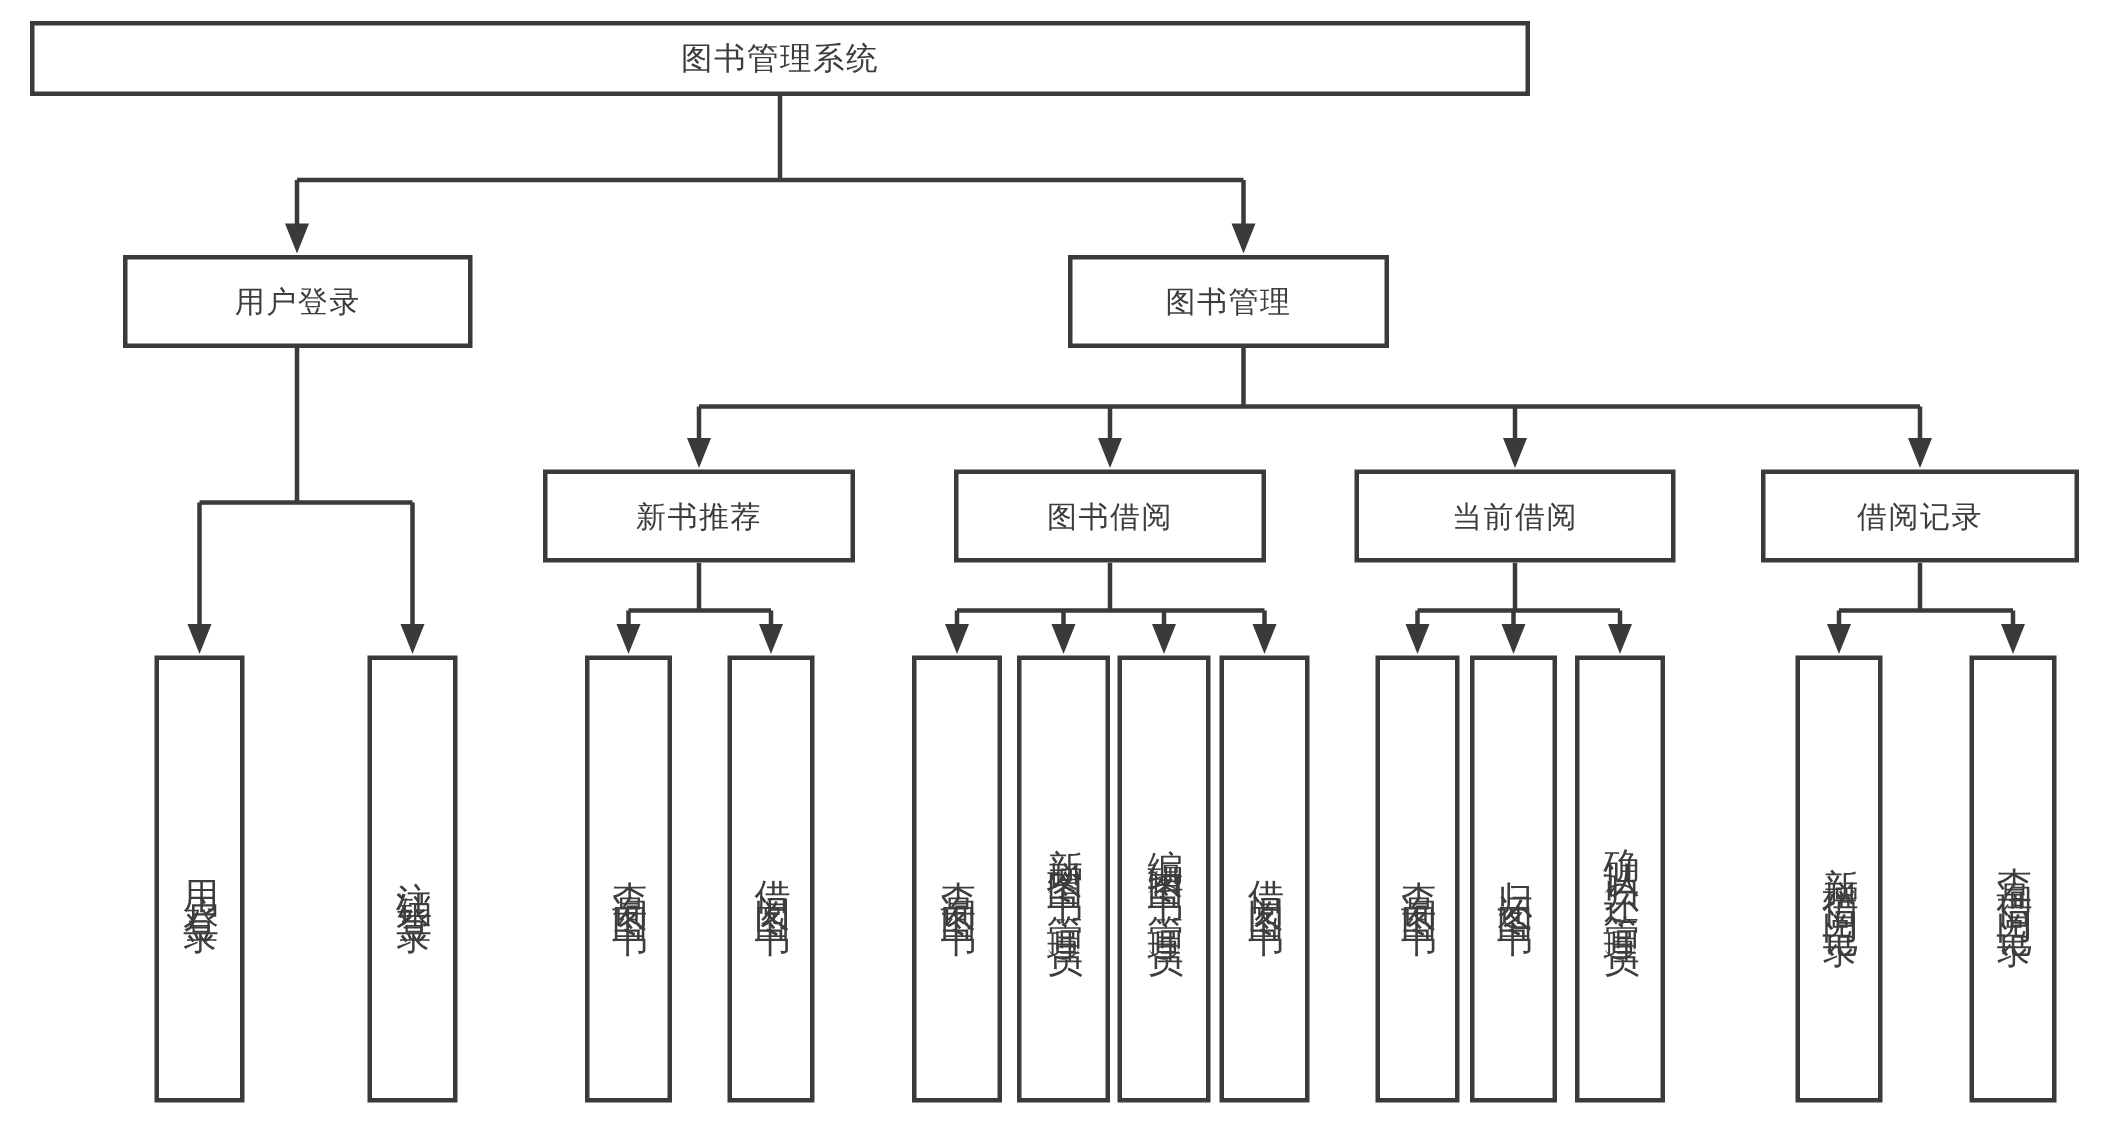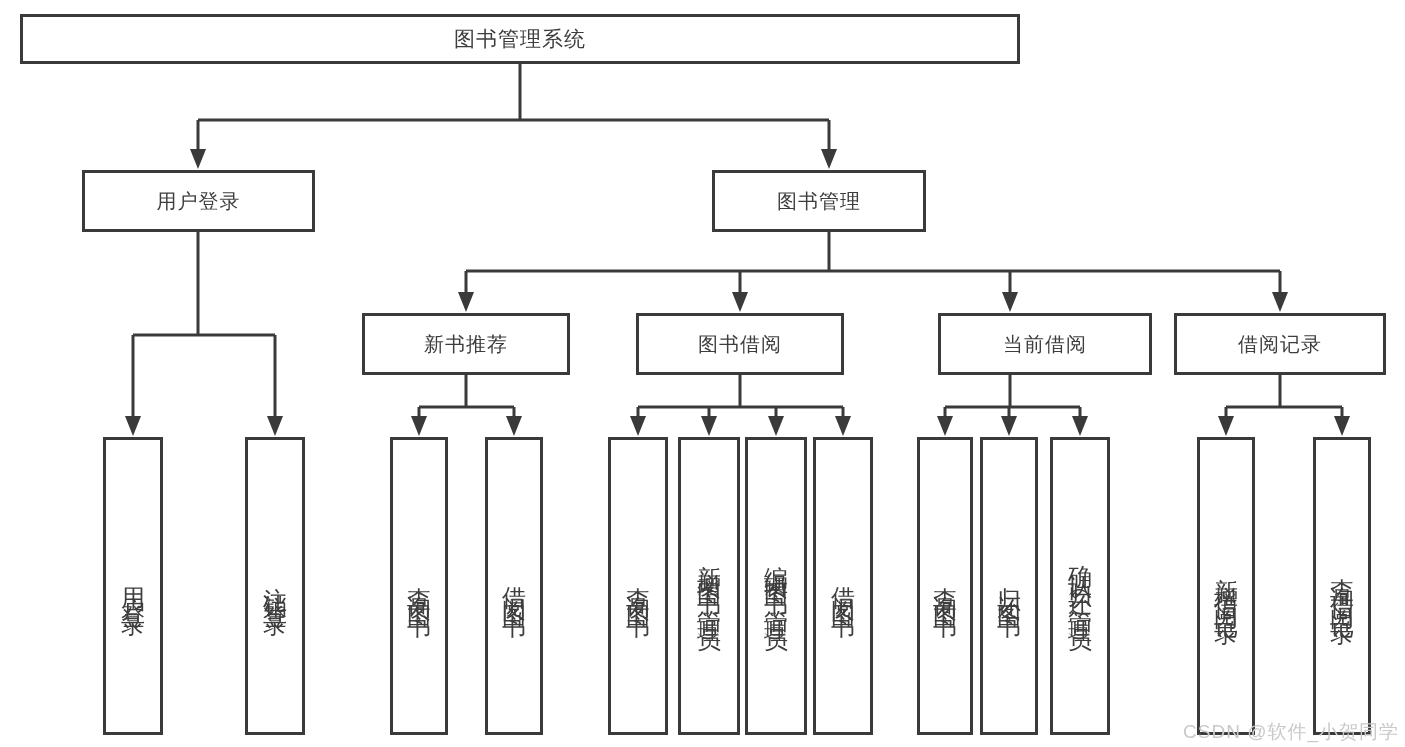--- a/index.html
+++ b/index.html
@@ -97,21 +97,21 @@
   <div class="node h-node" style="left:712px; top:170px; width:214px; height:62px;">
     <span>图书管理</span>
   </div>
 
   <div class="node h-node" style="left:362px; top:313px; width:208px; height:62px;">
     <span>新书推荐</span>
   </div>
   <div class="node h-node" style="left:636px; top:313px; width:208px; height:62px;">
     <span>图书借阅</span>
   </div>
-  <div class="node h-node" style="left:938px; top:313px; width:214px; height:62px;">
+  <div class="node h-node" style="left:903px; top:313px; width:214px; height:62px;">
     <span>当前借阅</span>
   </div>
   <div class="node h-node" style="left:1174px; top:313px; width:212px; height:62px;">
     <span>借阅记录</span>
   </div>
 
   <div class="node v-node" style="left:103px; top:437px; width:60px; height:298px;">
     <span>用户登录</span>
   </div>
   <div class="node v-node" style="left:245px; top:437px; width:60px; height:298px;">
@@ -148,14 +148,13 @@
     <span>确认归还（管理员）</span>
   </div>
 
   <div class="node v-node" style="left:1197px; top:437px; width:58px; height:298px;">
     <span>新增借阅记录</span>
   </div>
   <div class="node v-node" style="left:1313px; top:437px; width:58px; height:298px;">
     <span>查询借阅记录</span>
   </div>
 
-  <div class="watermark">CSDN @软件_小贺同学</div>
 </div>
 
 </body></html>

